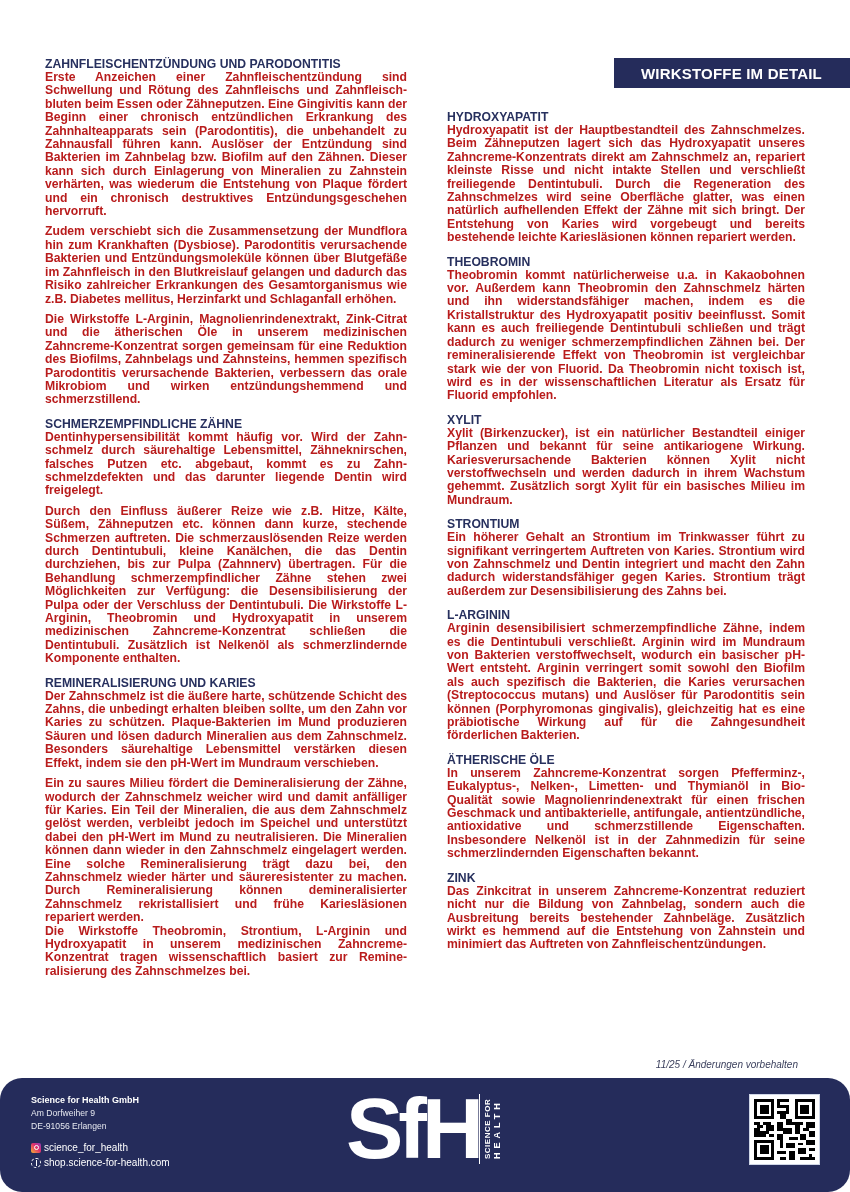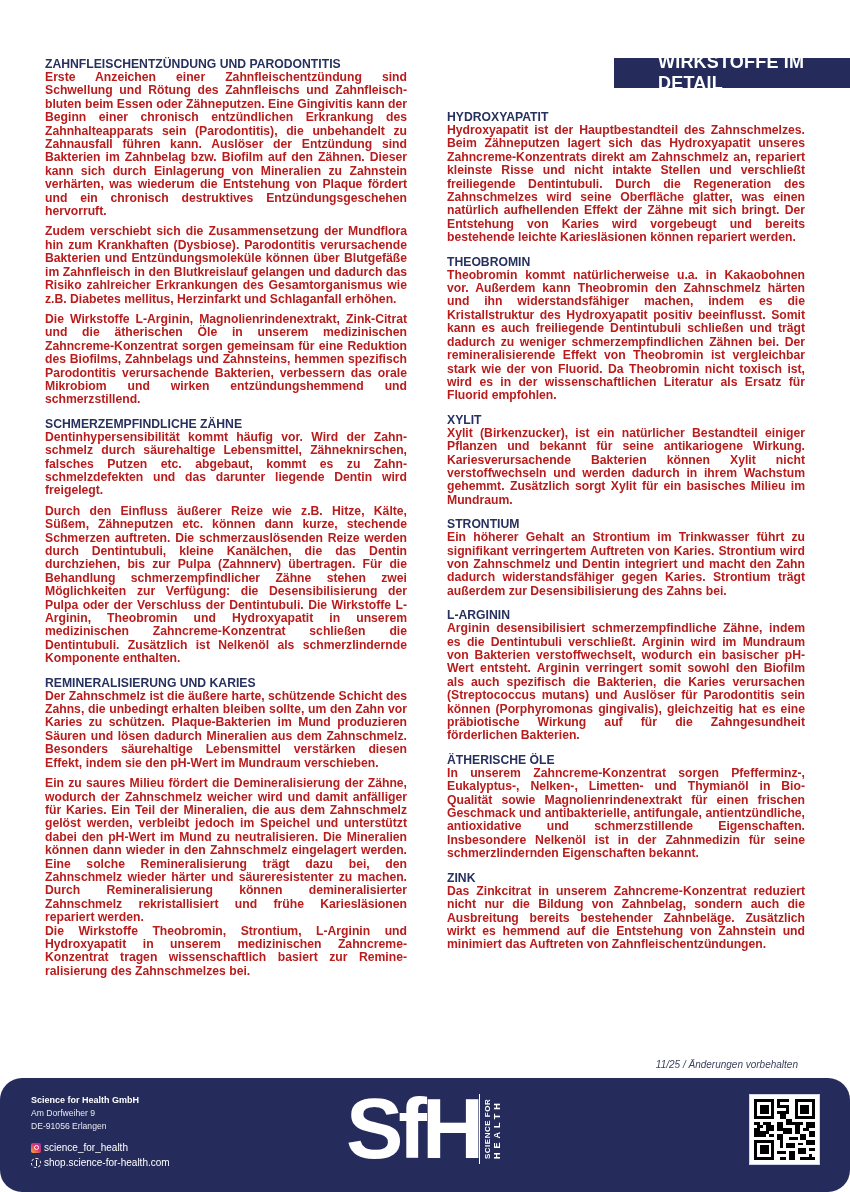--- a/index.html
+++ b/index.html
@@ -19,22 +19,22 @@
     .section p {
       font-size: 12.2px; line-height: 13.4px; text-align: justify;
       hyphens: manual; color: #b91c1c; font-weight: bold;
     }
     .section p + p { margin-top: 7px; }
     .section p.tight { margin-top: 0 !important; }
 
     .banner {
       position: absolute; left: 614px; top: 58px; width: 236px; height: 30px;
       background: #252c5b; color: #ffffff;
-      font-weight: bold; font-size: 18px; letter-spacing: 0.2px;
-      display: flex; align-items: center; padding-left: 44px;
+      font-weight: bold; font-size: 15px; letter-spacing: 0.2px;
+      display: flex; align-items: center; padding-left: 27px;
     }
 
     .revision {
       position: absolute; right: 52px; top: 1059px;
       font-size: 10px; font-style: italic; color: #3a3f5c;
     }
 
     .footer {
       position: absolute; left: 0; top: 1078px; width: 850px; height: 114px;
       background: #252c5b; color: #ffffff; border-radius: 22px;

